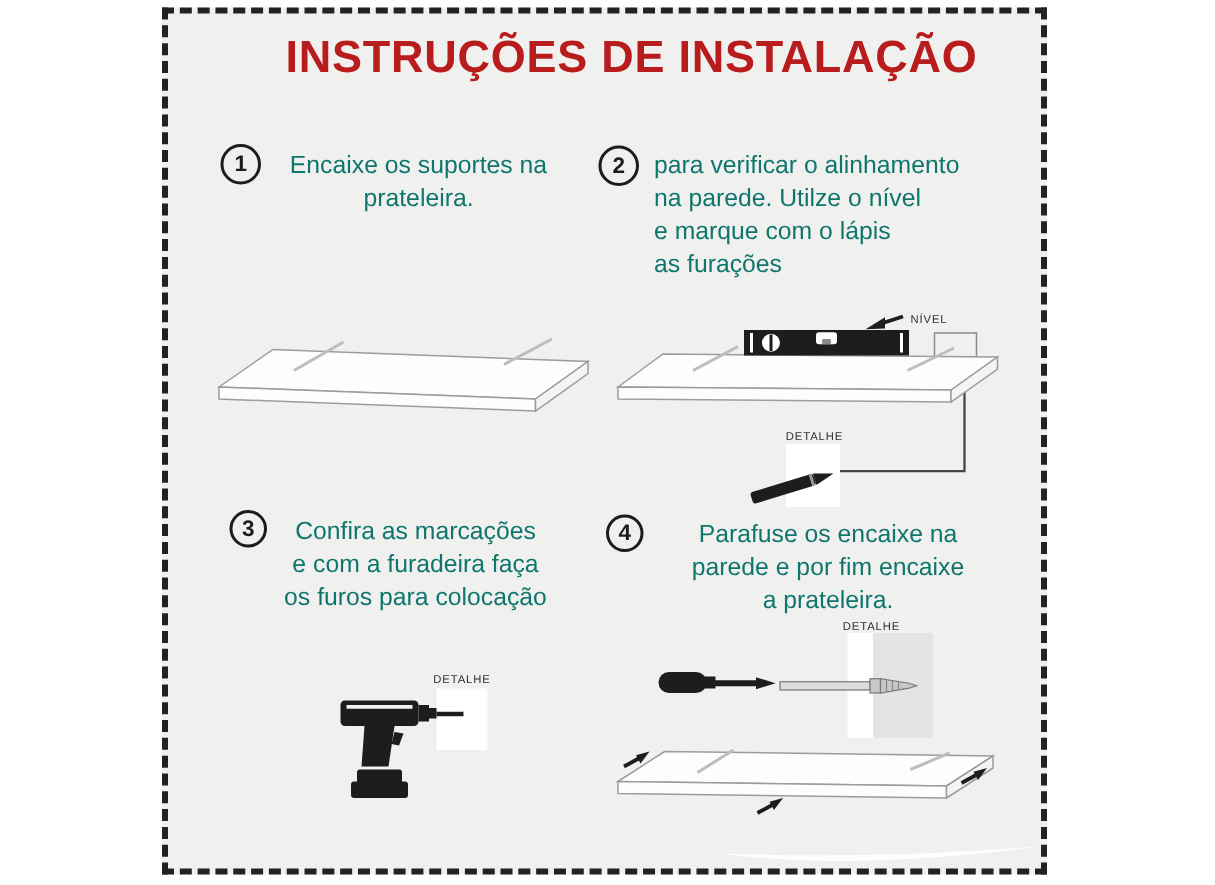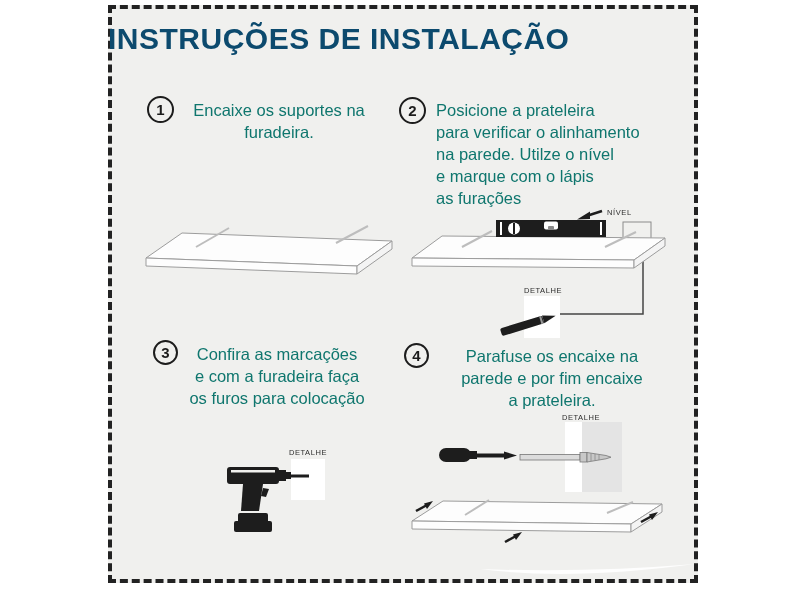--- a/index.html
+++ b/index.html
@@ -1,21 +1,21 @@
 <!DOCTYPE html>
 <html><head>
 <meta charset="utf-8">
 <style>
   * { margin:0; padding:0; box-sizing:border-box; }
   html,body { width:810px; height:590px; background:#ffffff; font-family:"Liberation Sans", sans-serif; overflow:hidden; }
   .canvas { position:relative; width:810px; height:590px; background:#ffffff; }
   .panel { position:absolute; left:108px; top:5px; width:590px; height:578px;
            border:4px dashed #222222; background:#f0f0ee; }
-  .title { position:absolute; left:108px; top:22px; width:590px; text-align:left;
-           font-size:30px; font-weight:700; letter-spacing:0.5px; color:#0c4a6e; }
+  .title { position:absolute; left:126px; top:22px; width:590px; text-align:center;
+           font-size:30px; font-weight:700; letter-spacing:0.5px; color:#b91c1c; }
   .step-circle { position:absolute; width:27px; height:27px; border:2.5px solid #1c1c1c; border-radius:50%;
                  display:flex; align-items:center; justify-content:center;
                  font-size:15px; font-weight:700; color:#1c1c1c; background:transparent; }
   .step-text { position:absolute; font-size:16.5px; line-height:22px; color:#0f766e; }
   .center { text-align:center; }
   .left { text-align:left; }
   svg { position:absolute; left:0; top:0; }
   svg text { font-family:"Liberation Sans", sans-serif; }
   .small-label { font-size:7.5px; letter-spacing:0.6px; fill:#2e2e2e; }
 </style>
@@ -26,28 +26,27 @@
 
   <div class="panel"></div>
 
   <div class="title">INSTRUÇÕES DE INSTALAÇÃO</div>
 
   <div class="step-circle" style="left:147px; top:96px;">
     <span>1</span>
   </div>
   <div class="step-text center" style="left:183px; top:99px; width:192px;">
     <div>Encaixe os suportes na</div>
-    <div>furadeira.</div>
+    <div>prateleira.</div>
   </div>
 
   <div class="step-circle" style="left:399px; top:97px;">
     <span>2</span>
   </div>
   <div class="step-text left" style="left:436px; top:99px; width:254px;">
-    <div>Posicione a prateleira</div>
     <div>para verificar o alinhamento</div>
     <div>na parede. Utilze o nível</div>
     <div>e marque com o lápis</div>
     <div>as furações</div>
   </div>
 
   <div class="step-circle" style="left:153px; top:340px; width:25px; height:25px;">
     <span>3</span>
   </div>
   <div class="step-text center" style="left:165px; top:343px; width:224px;">

